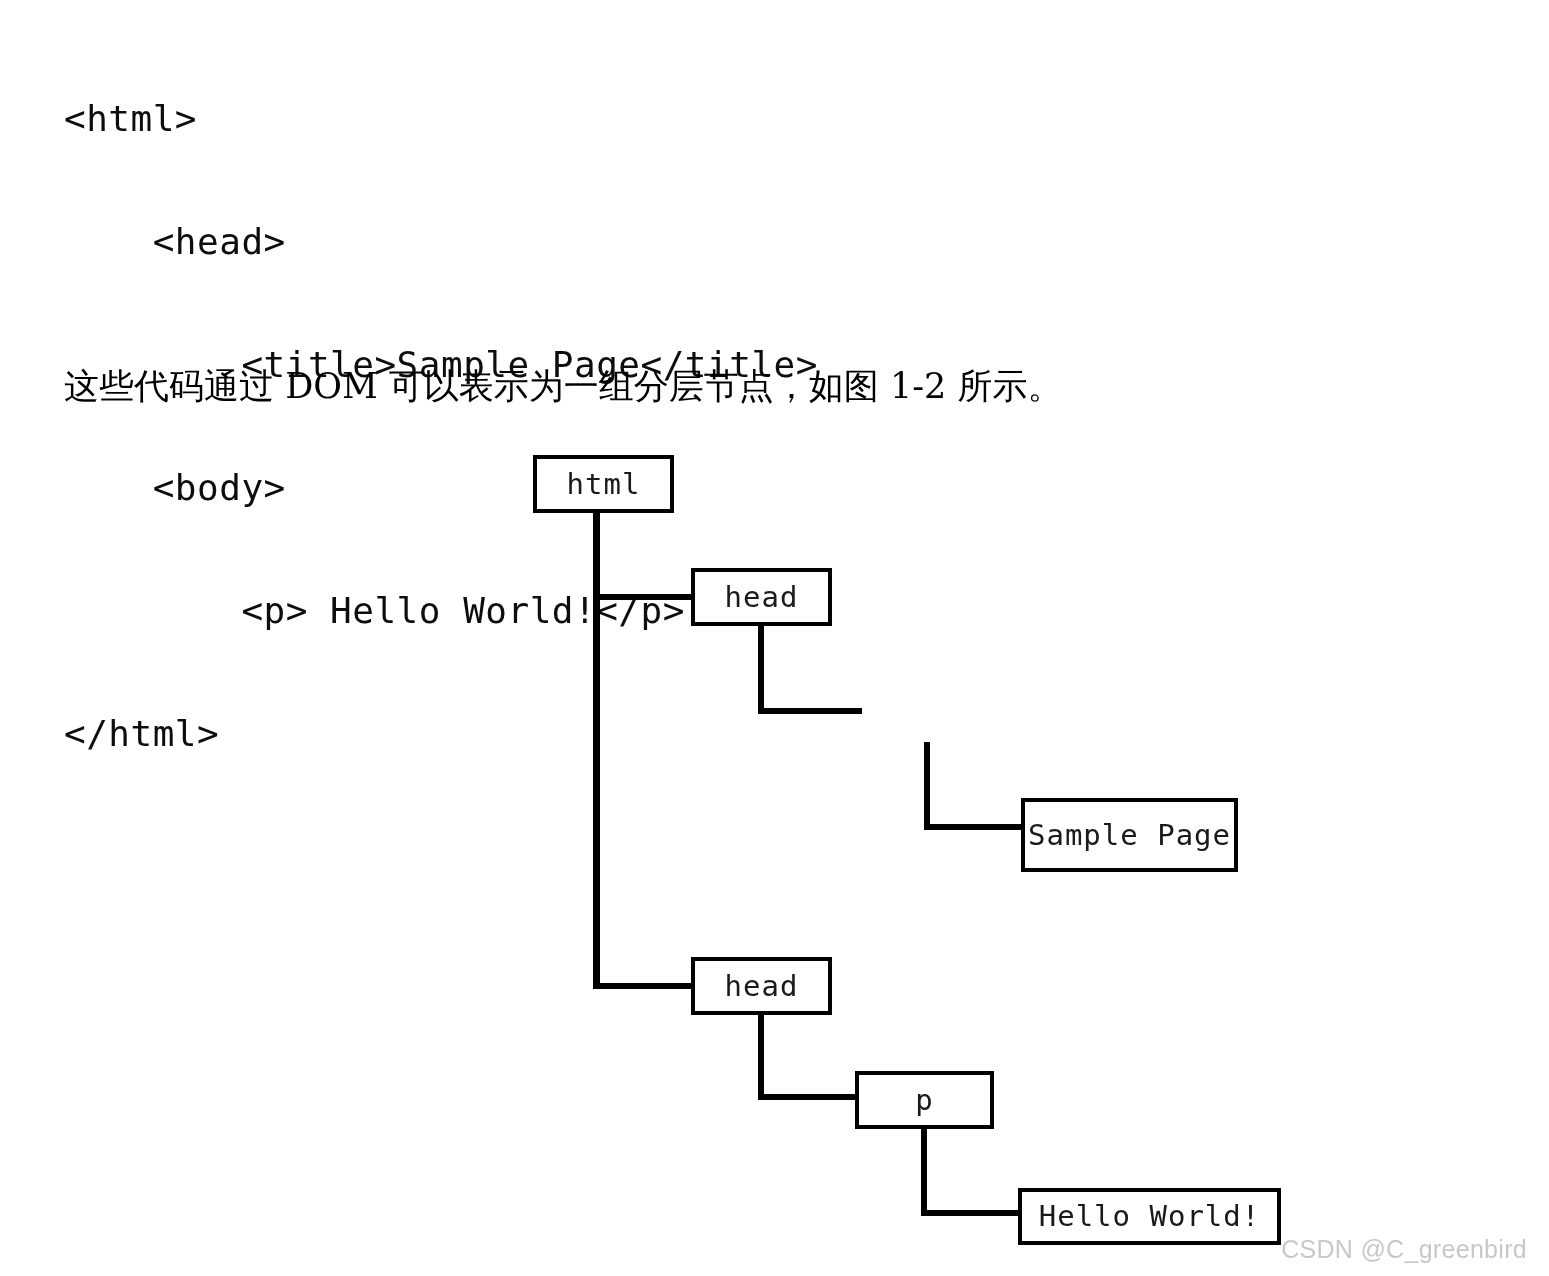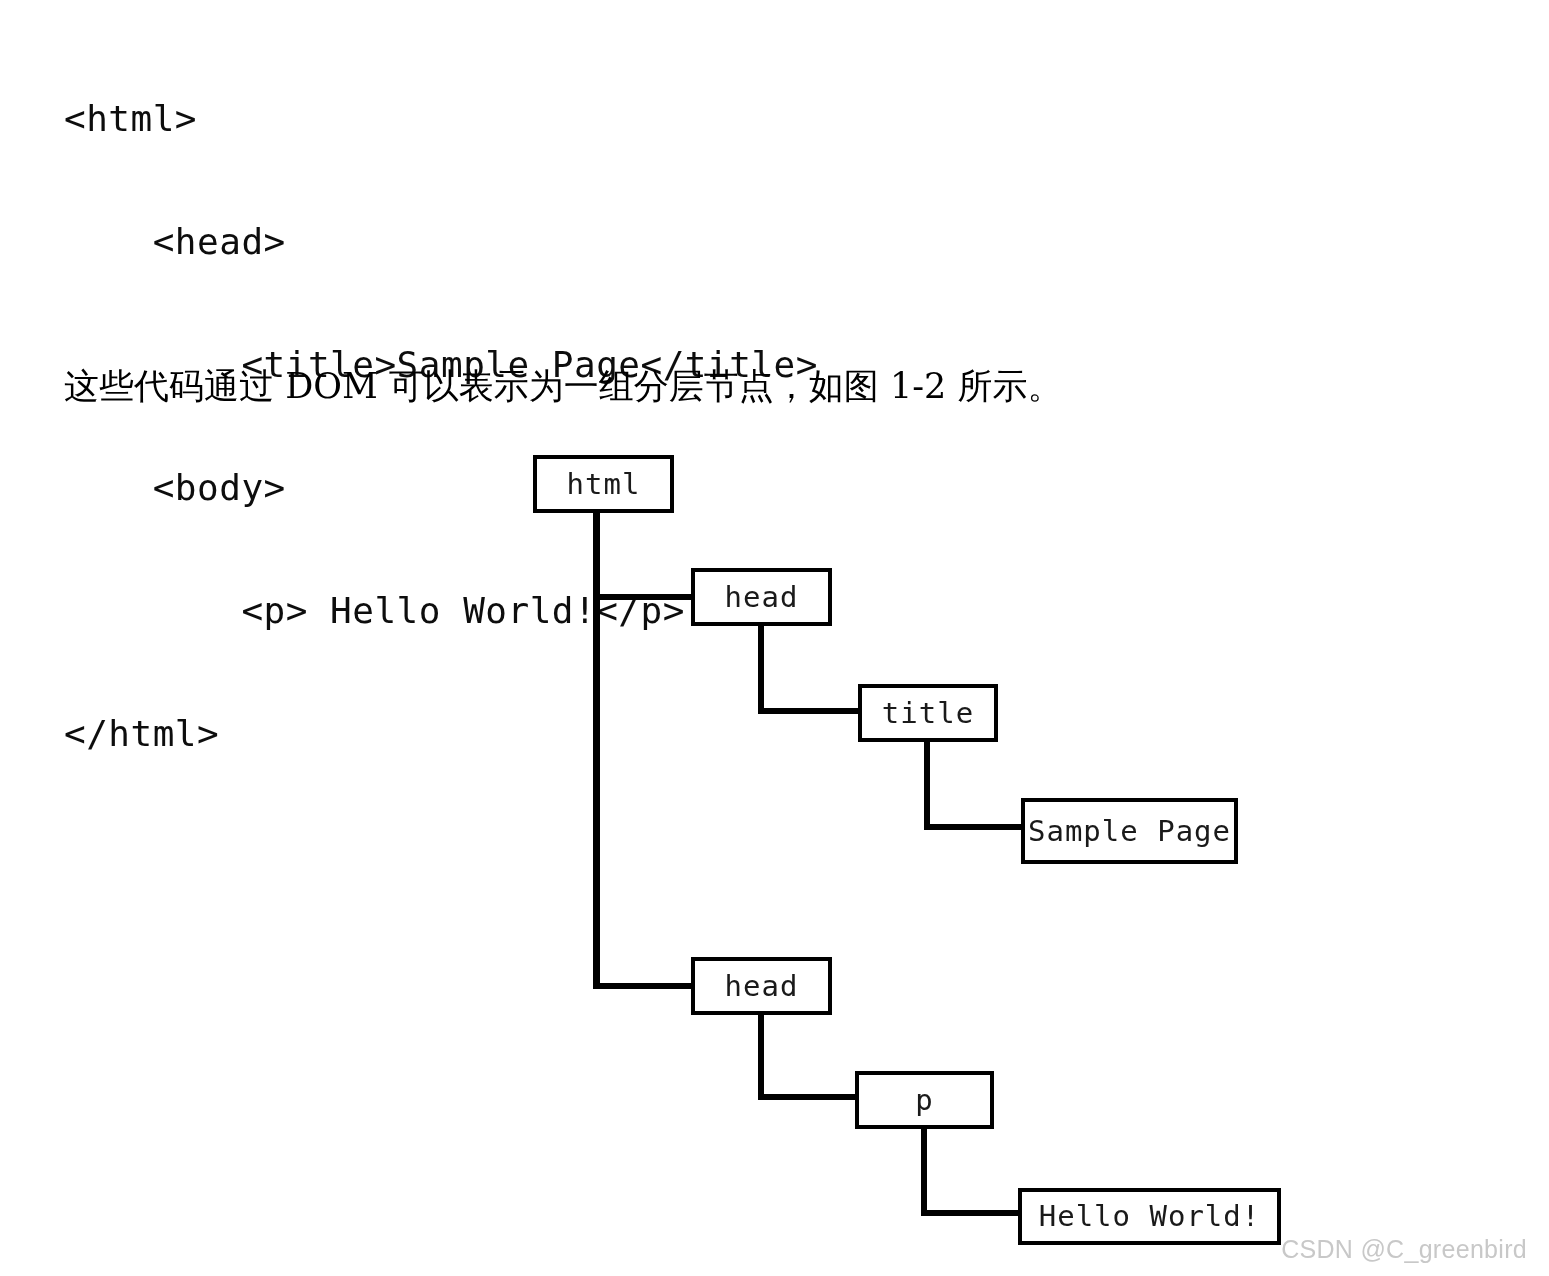--- a/index.html
+++ b/index.html
@@ -119,25 +119,22 @@
   <div class="edge" style="left:921px; top:1210px; width:101px; height:6px;"></div>
 
   <div class="node-box" style="left:533px; top:455px; width:141px; height:58px;">
     <span class="node-label">html</span>
   </div>
 
   <div class="node-box" style="left:691px; top:568px; width:141px; height:58px;">
     <span class="node-label">head</span>
   </div>
 
-  <div class="node-box" style="left:858px; top:684px; width:140px; height:58px;">
-    <span class="node-label">title</span>
-  </div>
 
-  <div class="node-box" style="left:1021px; top:798px; width:217px; height:66px;">
+  <div class="node-box" style="left:1021px; top:798px; width:217px; height:74px;">
     <span class="node-label">Sample Page</span>
   </div>
 
   <div class="node-box" style="left:691px; top:957px; width:141px; height:58px;">
     <span class="node-label">head</span>
   </div>
 
   <div class="node-box" style="left:855px; top:1071px; width:139px; height:58px;">
     <span class="node-label">p</span>
   </div>

